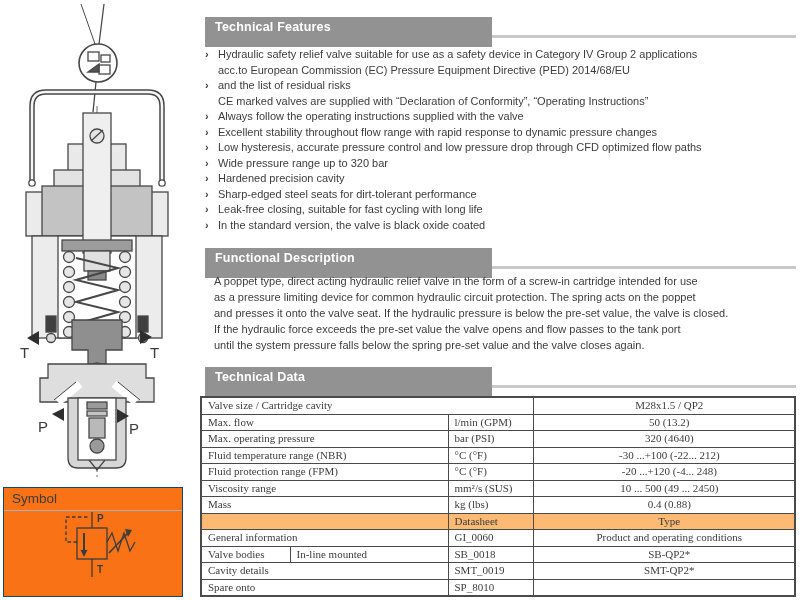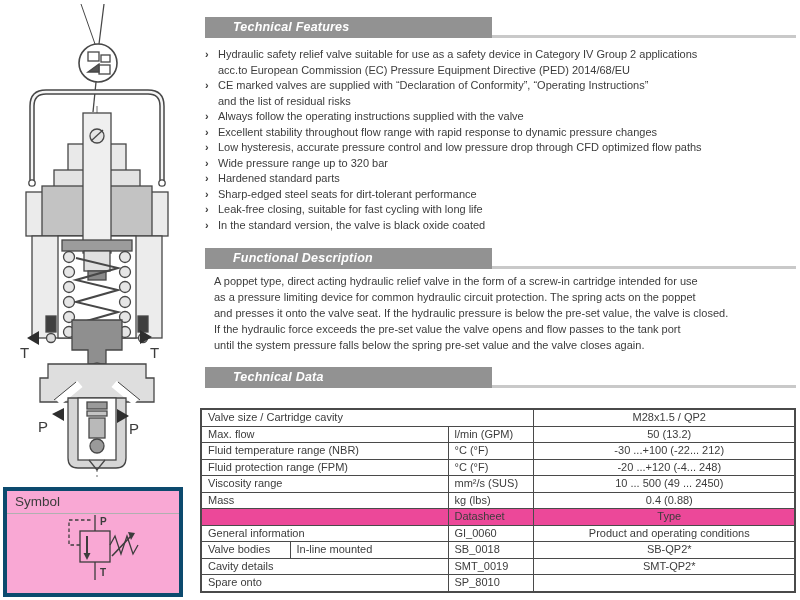--- a/index.html
+++ b/index.html
@@ -1,45 +1,45 @@
 <!DOCTYPE html>
 <html><head>
 <meta charset="utf-8">
 <style>
   html,body{margin:0;padding:0;background:#fff;}
   .page{position:relative;width:800px;height:600px;background:#fff;overflow:hidden;
         font-family:"Liberation Sans",sans-serif;color:#3c3c3c;}
 
   
   .sec-header{position:absolute;left:205px;width:591px;height:21px;}
-  .sec-header .bar{position:absolute;left:0;top:0;width:287px;height:21px;background:#929292;
-        color:#fff;font-weight:bold;font-size:12.5px;line-height:21px;padding-left:28px;
-        box-sizing:border-box;letter-spacing:.2px;font-style:italic;}
+  .sec-header .bar{position:absolute;left:0;top:0;width:287px;height:30px;background:#929292;
+        color:#fff;font-weight:bold;font-size:12.5px;line-height:21px;padding-left:10px;
+        box-sizing:border-box;letter-spacing:.2px;}
   .sec-header .ext{position:absolute;left:287px;right:0;bottom:0;height:3px;background:#c9c9c9;}
 
   
   .features{position:absolute;left:205px;top:47px;width:591px;}
   .bullet{display:flex;font-size:11px;line-height:15.5px;}
   .bullet .mark{width:13px;flex:none;font-weight:bold;}
 
   
   .funcdesc{position:absolute;left:214px;top:273px;width:591px;font-size:11px;line-height:16px;}
 
   
-  .tdata{position:absolute;left:200px;top:408px;}
+  .tdata{position:absolute;left:200px;top:396px;font-family:Liberation Serif, serif;}
   table{border-collapse:collapse;table-layout:fixed;width:594px;font-size:11px;
         border:2px solid #4a4a4a;}
   td{border:1px solid #4a4a4a;padding:0.5px 6px;line-height:13.5px;height:14.5px;
         overflow:hidden;white-space:nowrap;}
   td.center{text-align:center;padding-left:17px;}
-  tr.gray-row td{background:#ec4899;}
+  tr.gray-row td{background:#fdba74;}
 
   
   .symbol-box{position:absolute;left:3px;top:487px;width:180px;height:110px;
-        border:4px solid #0c4a6e;box-sizing:border-box;background:#f9a8d4;}
+        border:1px solid #0c4a6e;box-sizing:border-box;background:#f97316;}
   .symbol-title{font-size:13.5px;padding:3px 8px 4px;border-bottom:1px solid #b0b0b0;}
 
   .drawing{position:absolute;left:2px;top:0px;}
   svg text{font-family:"Liberation Sans",sans-serif;}
 </style>
 </head>
 <body>
 
 <div class="page">
 
@@ -174,22 +174,22 @@
       <span class="mark">›</span>
       <span class="btext">
           <div>Hydraulic safety relief valve suitable for use as a safety device in Category IV Group 2 applications</div>
           <div>acc.to European Commission (EC) Pressure Equipment Directive (PED) 2014/68/EU</div>
         </span>
     </div>
 
     <div class="bullet">
       <span class="mark">›</span>
       <span class="btext">
+          <div>and the list of residual risks</div>
           <div>CE marked valves are supplied with “Declaration of Conformity”, “Operating Instructions”</div>
-          <div>and the list of residual risks</div>
         </span>
     </div>
 
     <div class="bullet">
       <span class="mark">›</span>
       <span class="btext">
           <div>Always follow the operating instructions supplied with the valve</div>
         </span>
     </div>
 
@@ -210,21 +210,21 @@
     <div class="bullet">
       <span class="mark">›</span>
       <span class="btext">
           <div>Wide pressure range up to 320 bar</div>
         </span>
     </div>
 
     <div class="bullet">
       <span class="mark">›</span>
       <span class="btext">
-          <div>Hardened standard parts</div>
+          <div>Hardened precision cavity</div>
         </span>
     </div>
 
     <div class="bullet">
       <span class="mark">›</span>
       <span class="btext">
           <div>Sharp-edged steel seats for dirt-tolerant performance</div>
         </span>
     </div>
 
@@ -273,20 +273,25 @@
           <tr>
             <td colspan="3">Valve size / Cartridge cavity</td>
             <td class="center">M28x1.5 / QP2</td>
           </tr>
           <tr>
             <td colspan="2">Max. flow</td>
             <td>l/min (GPM)</td>
             <td class="center">50 (13.2)</td>
           </tr>
           <tr>
+            <td colspan="2">Max. operating pressure</td>
+            <td>bar (PSI)</td>
+            <td class="center">320 (4640)</td>
+          </tr>
+          <tr>
             <td colspan="2">Fluid temperature range (NBR)</td>
             <td>°C (°F)</td>
             <td class="center">-30 ...+100 (-22... 212)</td>
           </tr>
           <tr>
             <td colspan="2">Fluid protection range (FPM)</td>
             <td>°C (°F)</td>
             <td class="center">-20 ...+120 (-4... 248)</td>
           </tr>
           <tr>

